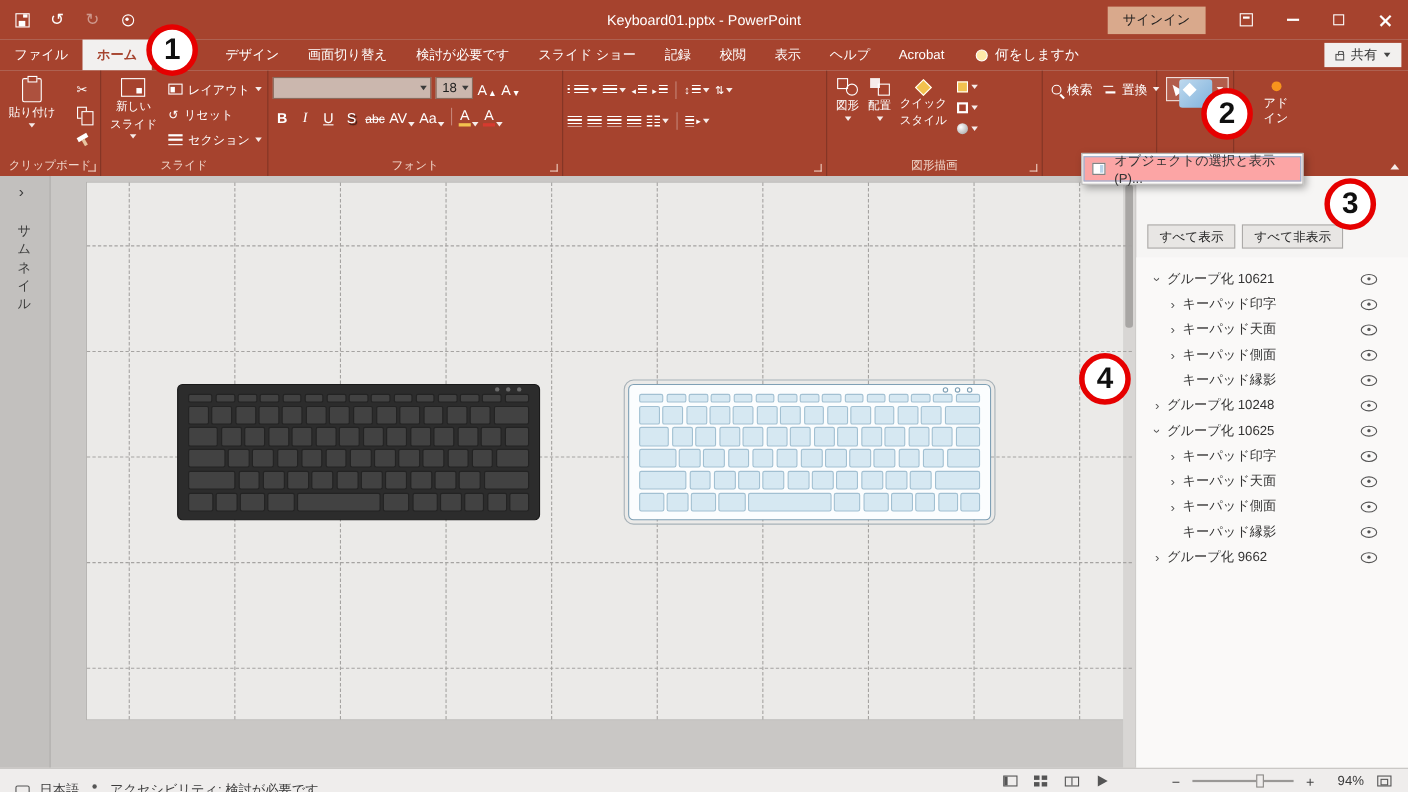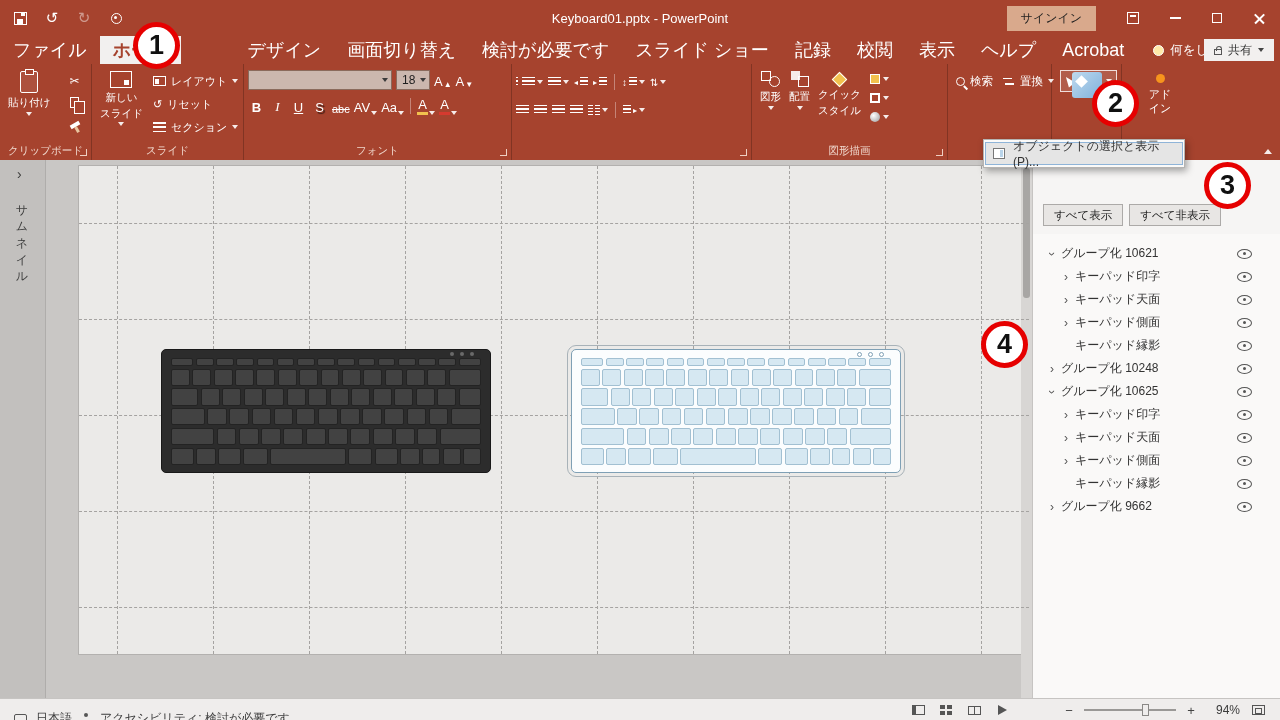--- a/index.html
+++ b/index.html
@@ -25,21 +25,21 @@
 .ic-ribbonopt::after{content:'';position:absolute;left:2px;top:2px;width:6px;height:2px;background:#fff}
 .ic-min{width:11px;height:2px;background:#fff}
 .ic-max{width:10px;height:10px;border:1.5px solid #fff}
 .ic-close{position:relative;width:13px;height:13px}
 .ic-close::before,.ic-close::after{content:'';position:absolute;left:0;top:6px;width:13px;height:1.6px;background:#fff}
 .ic-close::before{transform:rotate(45deg)}
 .ic-close::after{transform:rotate(-45deg)}
 
 
 .tabsrow{position:absolute;left:0;top:36px;width:100%;height:28px;background:#A6432E;display:flex;align-items:stretch;color:#fff}
-.tab{padding:0 13px;display:flex;align-items:center;font-size:18px;white-space:nowrap}
+.tab{padding:0 13px;display:flex;align-items:center;font-size:12px;white-space:nowrap}
 .tab.active{background:#F2F0EF;color:#A6432E;font-weight:bold}
 .tab-spacer{width:54px}
 .tellme{display:flex;align-items:center;gap:6px;margin-left:16px;font-size:12.5px}
 .bulb{width:11px;height:11px;border-radius:50%;background:#FFE9A8;border:1px solid #fff}
 .share{position:absolute;right:6px;top:3px;height:22px;display:flex;align-items:center;gap:6px;background:#F2F0EF;color:#333;font-size:12px;padding:0 10px}
 .ic-lock{width:8px;height:6px;border:1px solid #555;position:relative;margin-top:3px}
 .ic-lock::before{content:'';position:absolute;left:1px;top:-4px;width:4px;height:4px;border:1px solid #555;border-bottom:none;border-radius:3px 3px 0 0}
 .chv{width:0;height:0;border-left:3.5px solid transparent;border-right:3.5px solid transparent;border-top:4px solid rgba(255,255,255,.9)}
 .chv.dark{border-top-color:#444}
 
@@ -129,21 +129,21 @@
 .ic-designer::after{content:'';position:absolute;left:5px;top:5px;width:9px;height:9px;background:#fff;transform:rotate(45deg)}
 .g-addins{width:76px;border-right:none}
 .addin-btn{display:flex;flex-direction:column;align-items:center;gap:5px;width:100%;padding-top:6px;font-size:11px;line-height:1.25;color:#fff}
 .addin-dot{width:9px;height:9px;border-radius:50%;background:#F7941D}
 .g-fill{flex:1;border-right:none}
 .ribbon-collapse{position:absolute;right:8px;bottom:6px;width:0;height:0;border-left:4px solid transparent;border-right:4px solid transparent;border-bottom:5px solid rgba(255,255,255,.9)}
 
 
 .ctx-menu{position:absolute;left:983px;top:139px;width:202px;background:#FBFAF9;border:1px solid #B5B3B1;box-shadow:2px 3px 7px rgba(0,0,0,.35);z-index:60;padding:2px 1px}
 .menu-item{display:flex;align-items:center;gap:7px;height:23px;padding:0 6px 0 5px;font-size:12px;color:#333;border:1px solid transparent}
-.menu-item.highlighted{background:#e5e5e5;border-color:#8FB4D8}
+.menu-item.highlighted{background:#fca5a5;border-color:#8FB4D8}
 .mi{width:15px;display:flex;justify-content:center;flex:0 0 15px}
 .mi-select-all{width:11px;height:11px;border:1px dashed #666}
 .mi-object-select{width:0;height:0;border-left:3.5px solid transparent;border-right:3.5px solid transparent;border-bottom:9px solid #555;transform:rotate(-38deg)}
 .mi-selection-pane{width:12px;height:11px;border:1px solid #777;position:relative;background:#fff}
 .mi-selection-pane::after{content:'';position:absolute;right:1px;top:1px;width:3px;height:7px;background:#B9D4EA}
 
 
 .selection-pane{position:absolute;left:1032px;top:160px;width:248px;height:538px;background:#F6F5F4;border-left:1px solid #C6C4C2;z-index:20;display:flex;flex-direction:column}
 .pane-top{height:44px}
 .pane-btns{display:flex;gap:6px;padding:0 10px 8px}

